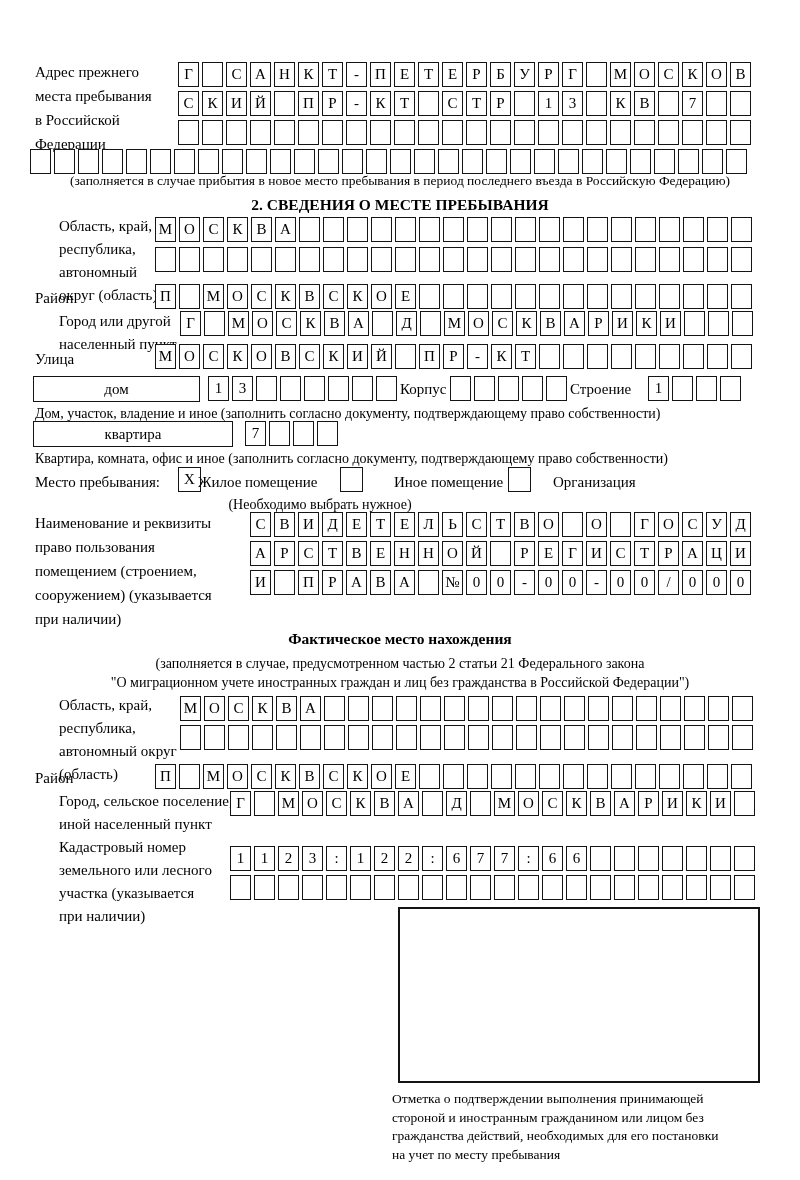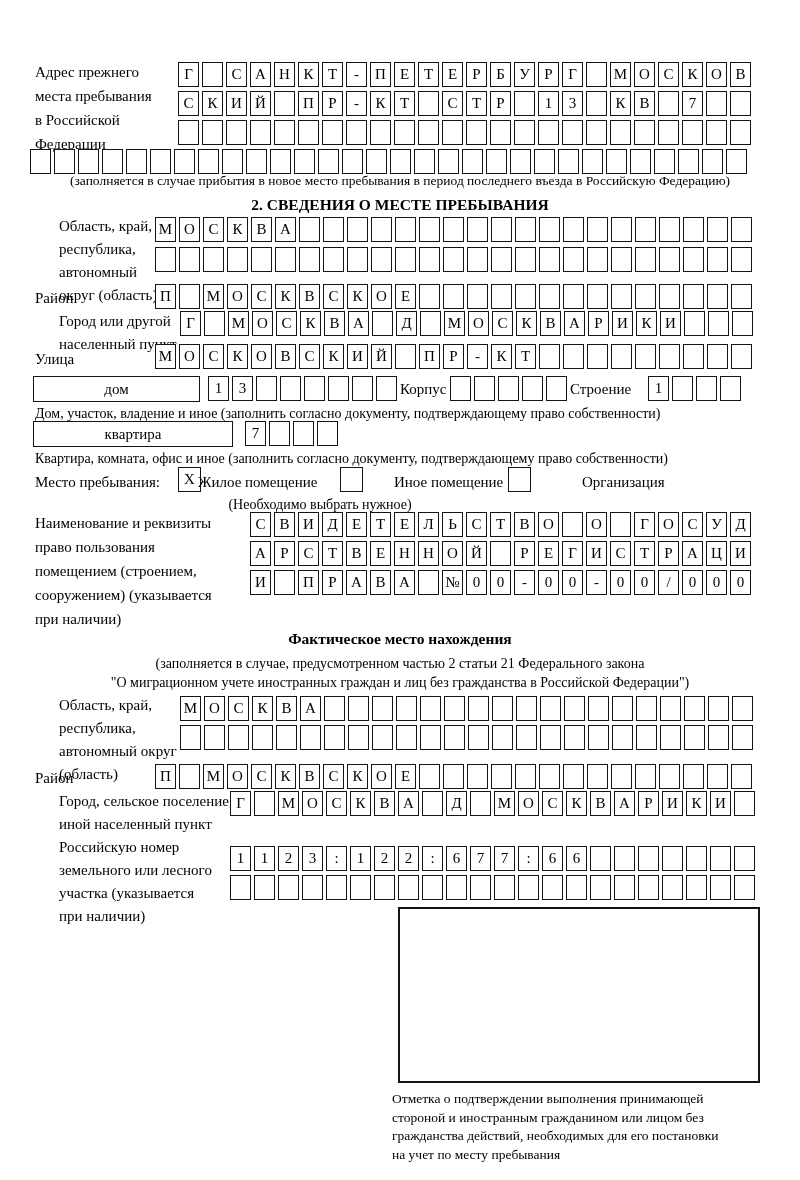--- a/index.html
+++ b/index.html
@@ -331,21 +331,21 @@
       <span class="cbox"></span>
     </div>
   <div class="abs cap" style="top:450px;left:35px;font-size:14px;">Квартира, комната, офис и иное (заполнить согласно документу, подтверждающему право собственности)</div>
 
   <div class="abs lab" style="top:470px;left:35px;">Место пребывания:</div>
   <div class="abs cbox" style="top:467px;left:178px;width:23px;">X</div>
   <div class="abs lab" style="top:470px;left:198px;">Жилое помещение</div>
   <div class="abs cbox" style="top:467px;left:340px;width:23px;"></div>
   <div class="abs lab" style="top:470px;left:394px;">Иное помещение</div>
   <div class="abs cbox" style="top:467px;left:508px;width:23px;"></div>
-  <div class="abs lab" style="top:470px;left:582px;">Организация</div>
+  <div class="abs lab" style="top:470px;left:553px;">Организация</div>
   <div class="abs cap" style="top:496px;left:100px;width:440px;text-align:center;font-size:14px;">(Необходимо выбрать нужное)</div>
 
   <div class="abs lab" style="top:511px;left:35px;width:215px;">
     <div>Наименование и реквизиты</div>
     <div>право пользования</div>
     <div>помещением (строением,</div>
     <div>сооружением) (указывается</div>
     <div>при наличии)</div>
   </div>
   <div class="abs boxrow" style="top:512px;left:250px;">
@@ -533,21 +533,21 @@
       <span class="cbox">В</span>
       <span class="cbox">А</span>
       <span class="cbox">Р</span>
       <span class="cbox">И</span>
       <span class="cbox">К</span>
       <span class="cbox">И</span>
       <span class="cbox"></span>
     </div>
 
   <div class="abs lab2" style="top:836px;left:35px;width:190px;">
-    <div>Российскую номер</div>
+    <div>Кадастровый номер</div>
     <div>земельного или лесного</div>
     <div>участка (указывается</div>
     <div>при наличии)</div>
   </div>
   <div class="abs boxrow" style="top:846px;left:230px;">
       <span class="cbox">1</span>
       <span class="cbox">1</span>
       <span class="cbox">2</span>
       <span class="cbox">3</span>
       <span class="cbox">:</span>

